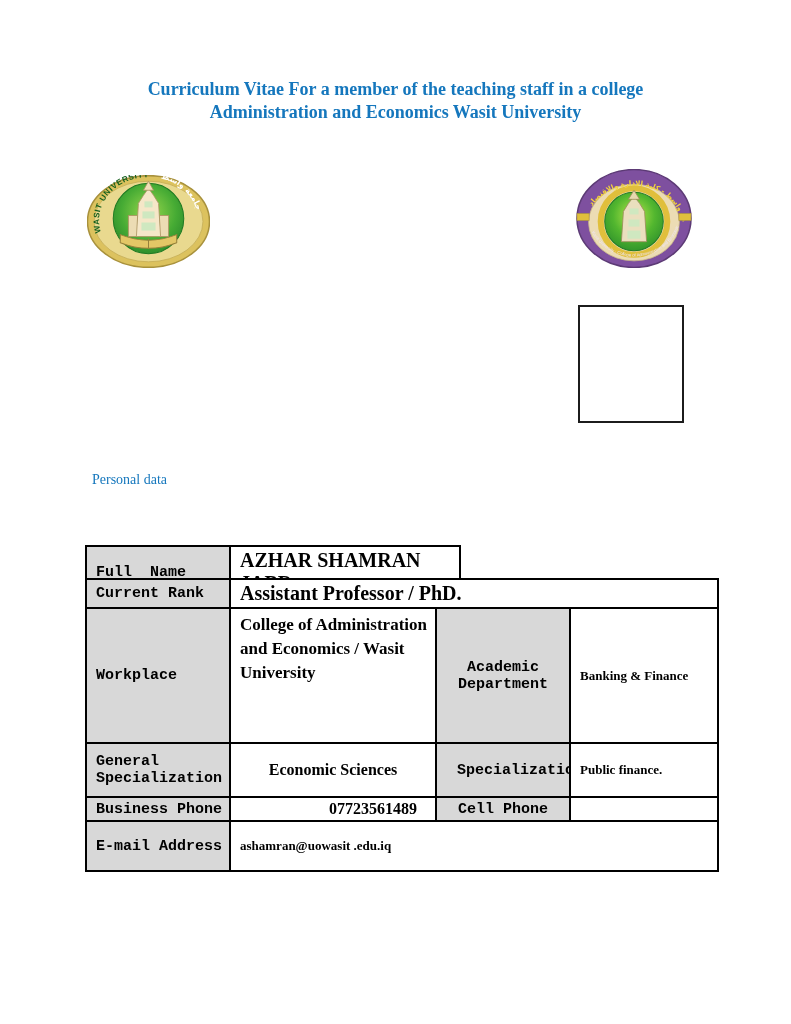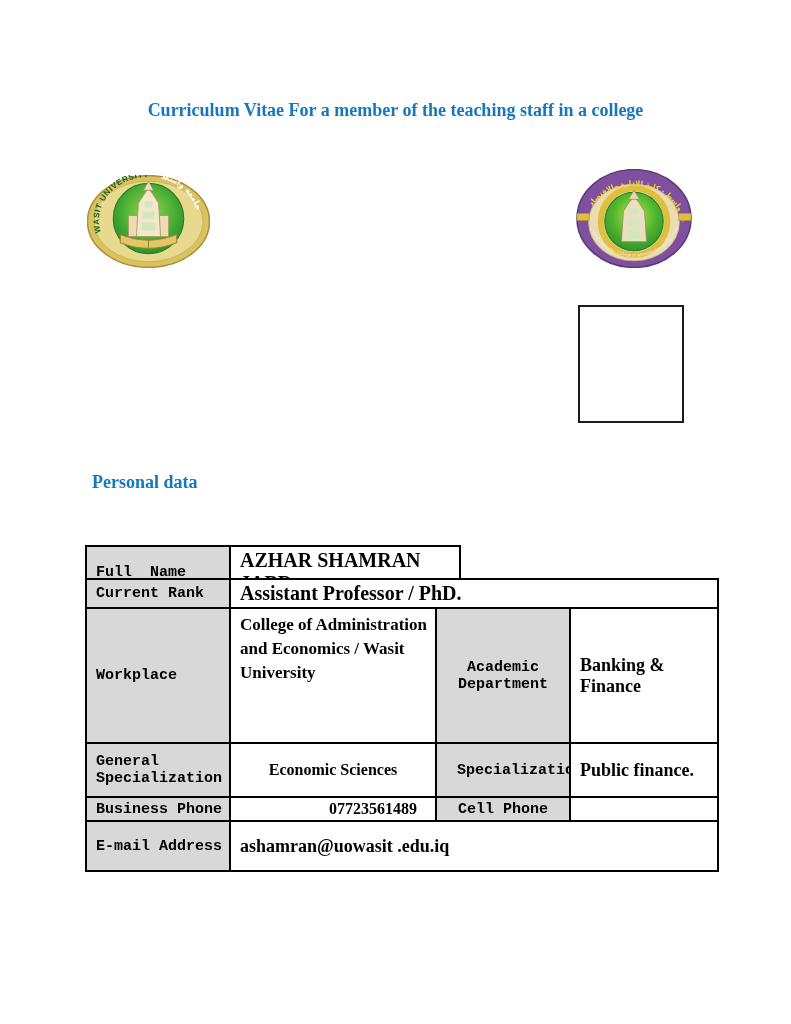--- a/index.html
+++ b/index.html
@@ -6,21 +6,21 @@
   .page {
     position: relative;
     width: 791px;
     height: 1024px;
     background: #ffffff;
     font-family: "Liberation Serif", serif;
     overflow: hidden;
   }
   .title {
     position: absolute;
-    top: 99px; left: 0;
+    top: 78px; left: 0;
     width: 100%;
     text-align: center;
     color: #1577bd;
     font-size: 18px;
     font-weight: bold;
     line-height: 23px;
     margin: 0;
   }
   .title span { display: block; }
   .logo { position: absolute; }
@@ -30,22 +30,22 @@
     position: absolute;
     left: 578px; top: 305px;
     width: 102px; height: 114px;
     border: 2px solid #1c1c1c;
     background: #ffffff;
   }
   .section-heading {
     position: absolute;
     left: 92px; top: 472px;
     color: #1577bd;
-    font-size: 18px;
-    font-weight: bold;
+    font-size: 14px;
+    font-weight: normal;
     margin: 0;
   }
   table.tbl {
     position: absolute;
     border-collapse: collapse;
     table-layout: fixed;
   }
   .tbl-name { left: 85px; top: 545px; width: 374px; }
   .tbl-main { left: 85px; top: 578px; width: 632px; }
   .tbl td {
@@ -59,38 +59,39 @@
     font-size: 15px;
     padding: 2px 4px 2px 9px;
     white-space: pre-wrap;
     vertical-align: middle;
     font-family: Liberation Mono, monospace;
   }
   td.lab.center { text-align: center; padding: 2px 20px; }
   td.val { background: #ffffff; padding: 2px 4px 2px 9px; vertical-align: middle; }
   td.val.big { font-size: 20px; }
   td.val.top { vertical-align: top; font-size: 17px; line-height: 1.42; padding-top: 4px; margin-left: 37px; }
-  td.val.small { font-size: 18px; }
+  td.val.small { font-size: 13px; }
   td.val.center { text-align: center; padding: 2px 4px; }
   td.val.right { text-align: right; padding: 2px 18px 2px 4px; }
   td.val.pre { white-space: pre-wrap; }
   .r-name { height: 33px; }
   .r-rank { height: 22px; }
   .r-work { height: 135px; }
   .r-spec { height: 54px; }
   .r-phone { height: 23px; }
   .r-mail { height: 50px; }
 </style>
 </head>
 <body>
 
 <div class="page">
 
   <h1 class="title">
     <span>Curriculum Vitae For a member of the teaching staff in a college</span>
+    <span>Administration and Economics Wasit University</span>
   </h1>
 
   <div class="logo logo-left">
     <svg viewBox="0 0 122 92" width="123" height="93" xmlns="http://www.w3.org/2000/svg">
       <defs>
         <radialGradient id="lg-green" cx="50%" cy="42%" r="65%">
           <stop offset="0%" stop-color="#9bd94d"></stop>
           <stop offset="60%" stop-color="#46ab34"></stop>
           <stop offset="100%" stop-color="#27862a"></stop>
         </radialGradient>

